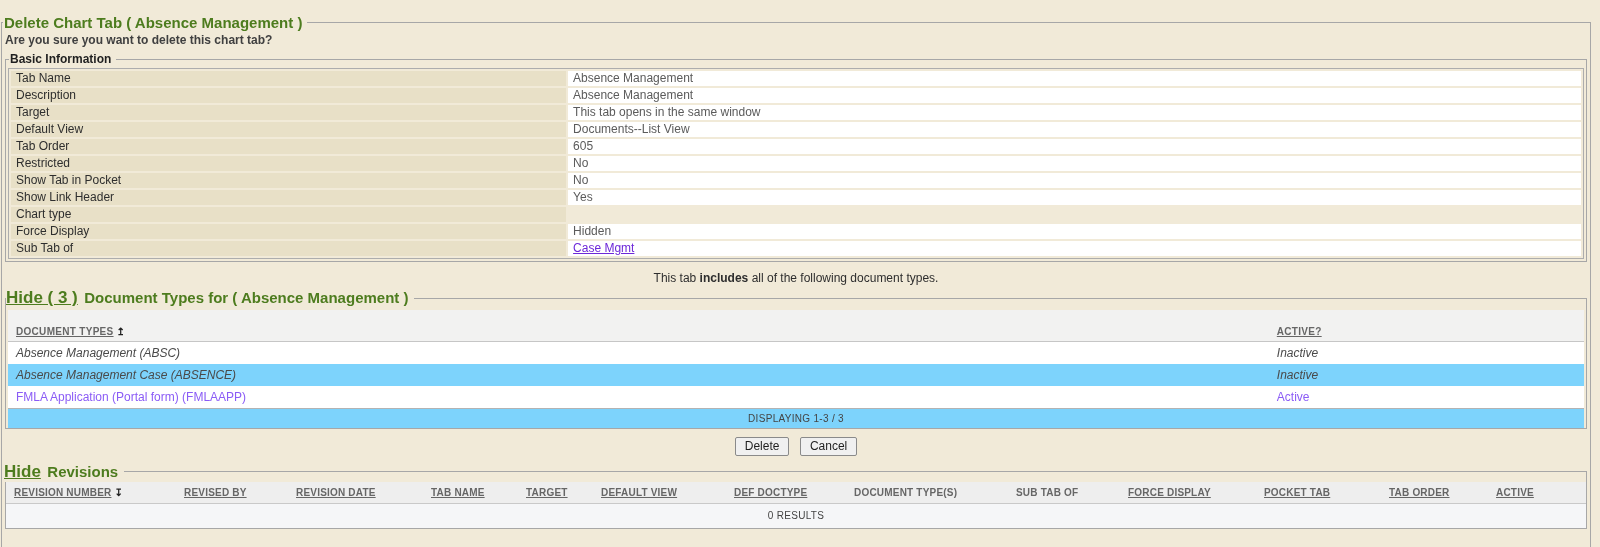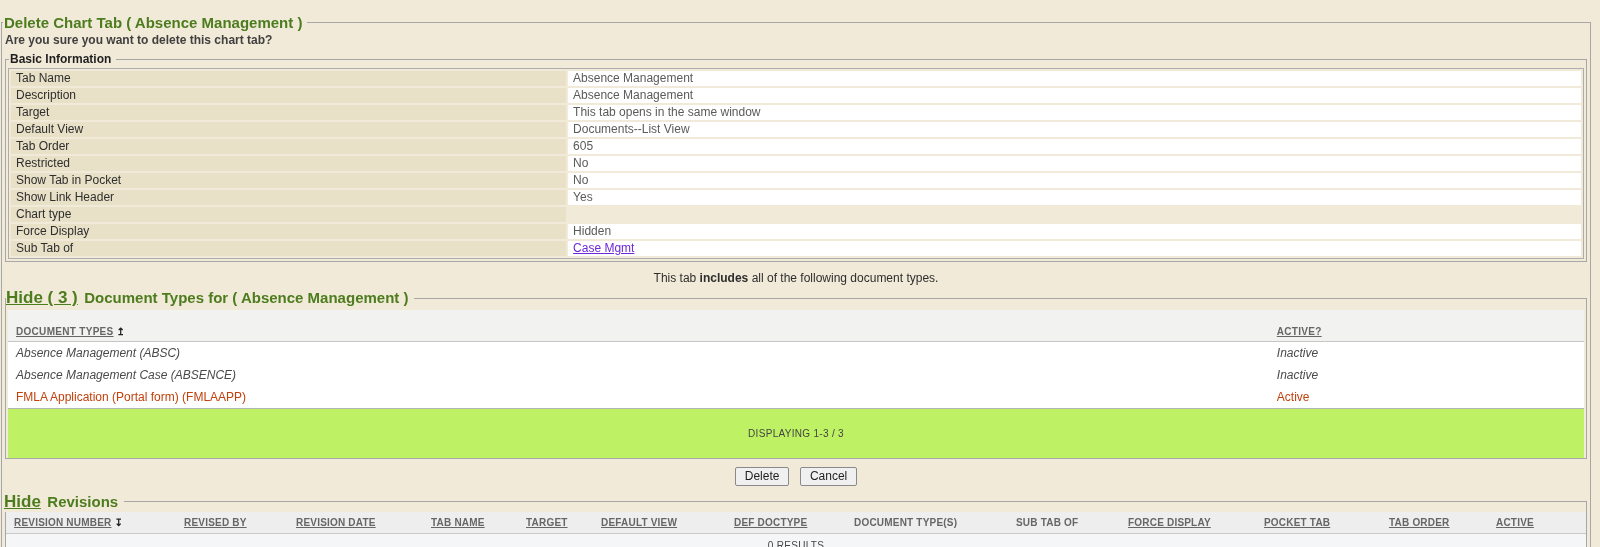--- a/index.html
+++ b/index.html
@@ -40,27 +40,27 @@
   
   .doc{padding:2px 2px 0 2px;}
   table.grid{width:100%;border-collapse:collapse;}
   .grid th{
     background:#f2f2f1;border-bottom:1px solid #c6c6c6;text-align:left;
     font-size:10px;color:#666;font-weight:bold;letter-spacing:.3px;
     padding:16px 4px 4px 8px;box-sizing:border-box;white-space:nowrap;
   }
   .th-link{color:#666;text-decoration:underline;cursor:pointer;}
   .sort-glyph{color:#222;font-size:10px;margin-left:3px;text-decoration:none;display:inline-block;}
-  .grid td{font-size:12px;color:#c2410c;padding:4px 4px 4px 8px;white-space:nowrap;}
+  .grid td{font-size:12px;color:#8b5cf6;padding:4px 4px 4px 8px;white-space:nowrap;}
   .grid tr.row-a td{background:#ffffff;}
-  .grid tr.row-b td{background:#ffffff;}
+  .grid tr.row-b td{background:#7dd3fc;}
   .grid tr.ital td{font-style:italic;color:#4a4a4a;}
   .displaying{
-    background:#bef264;border-top:1px solid #b3b3b3;text-align:center;
-    font-size:10px;color:#444;letter-spacing:.3px;padding:19px 0;
+    background:#7dd3fc;border-top:1px solid #b3b3b3;text-align:center;
+    font-size:10px;color:#444;letter-spacing:.3px;padding:4px 0;
   }
 
   
   .actions{text-align:center;margin:7px 0 6px 0;}
   .btn{
     font-family:"Liberation Sans",sans-serif;font-size:12px;color:#1f1f1f;
     background:#f0f0f0;border:1px solid #8a8a8a;border-radius:2px;
     padding:1px 9px;margin:0 3px;height:19px;cursor:pointer;
   }
 

